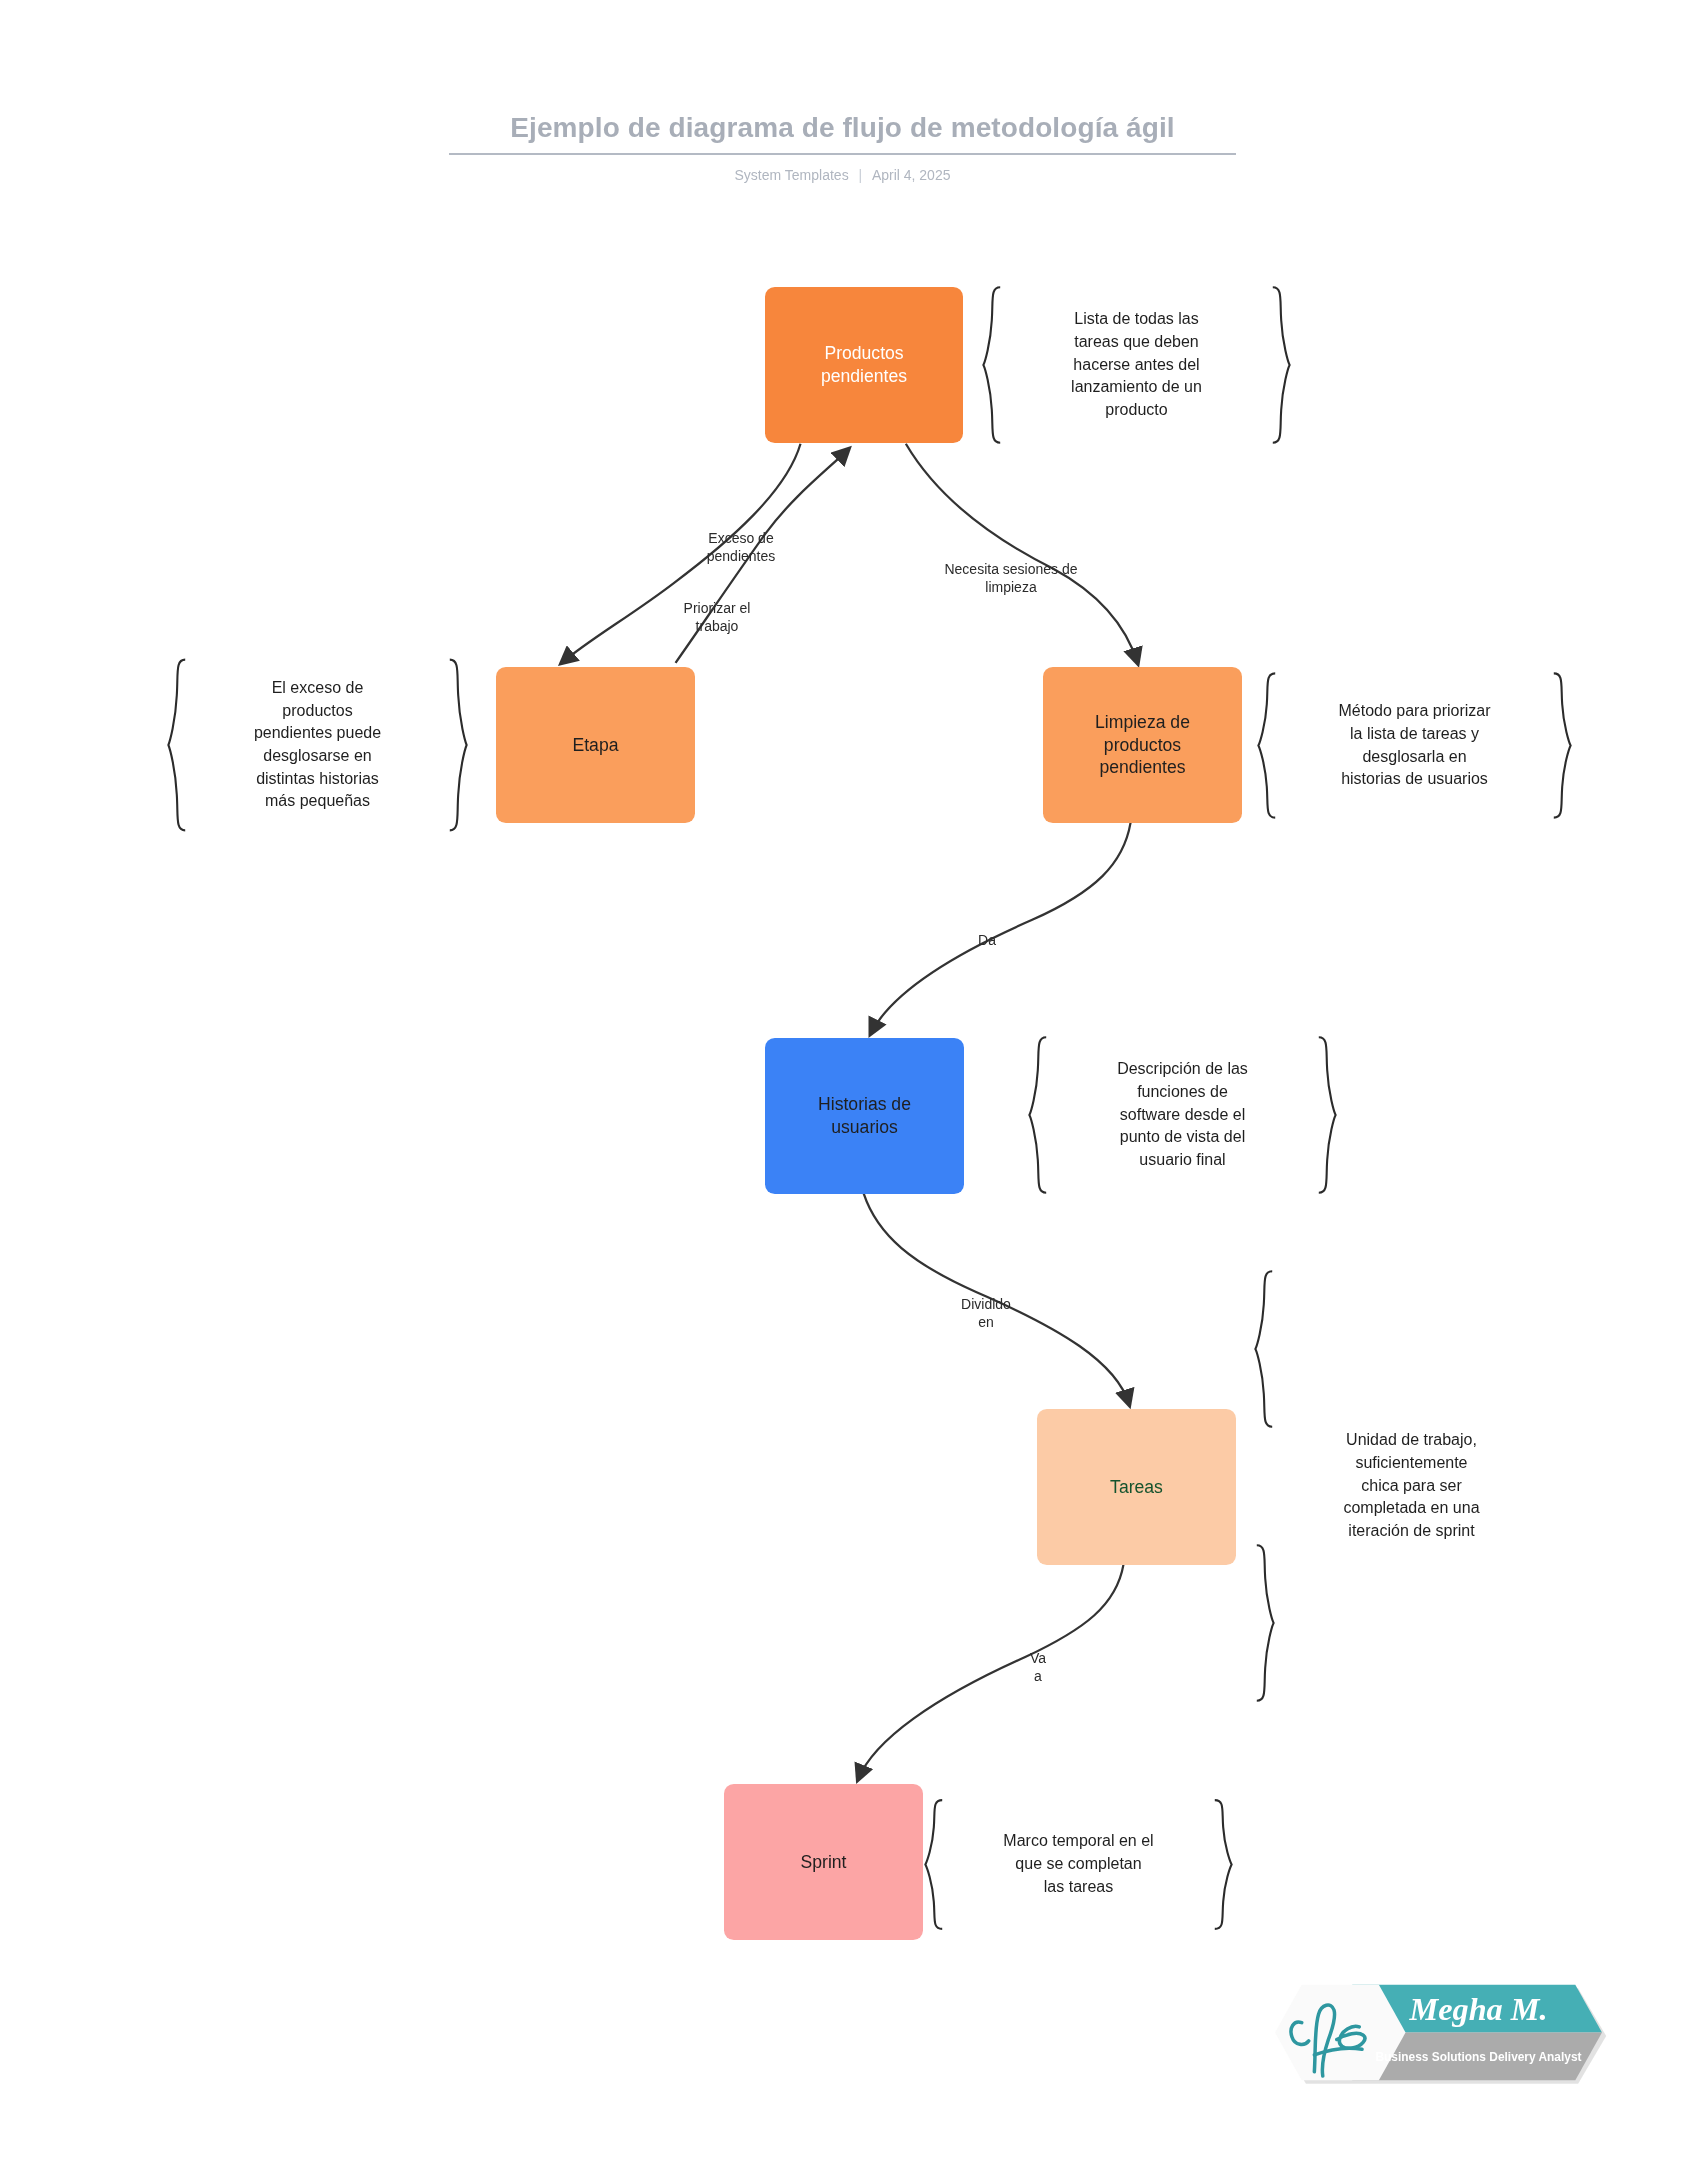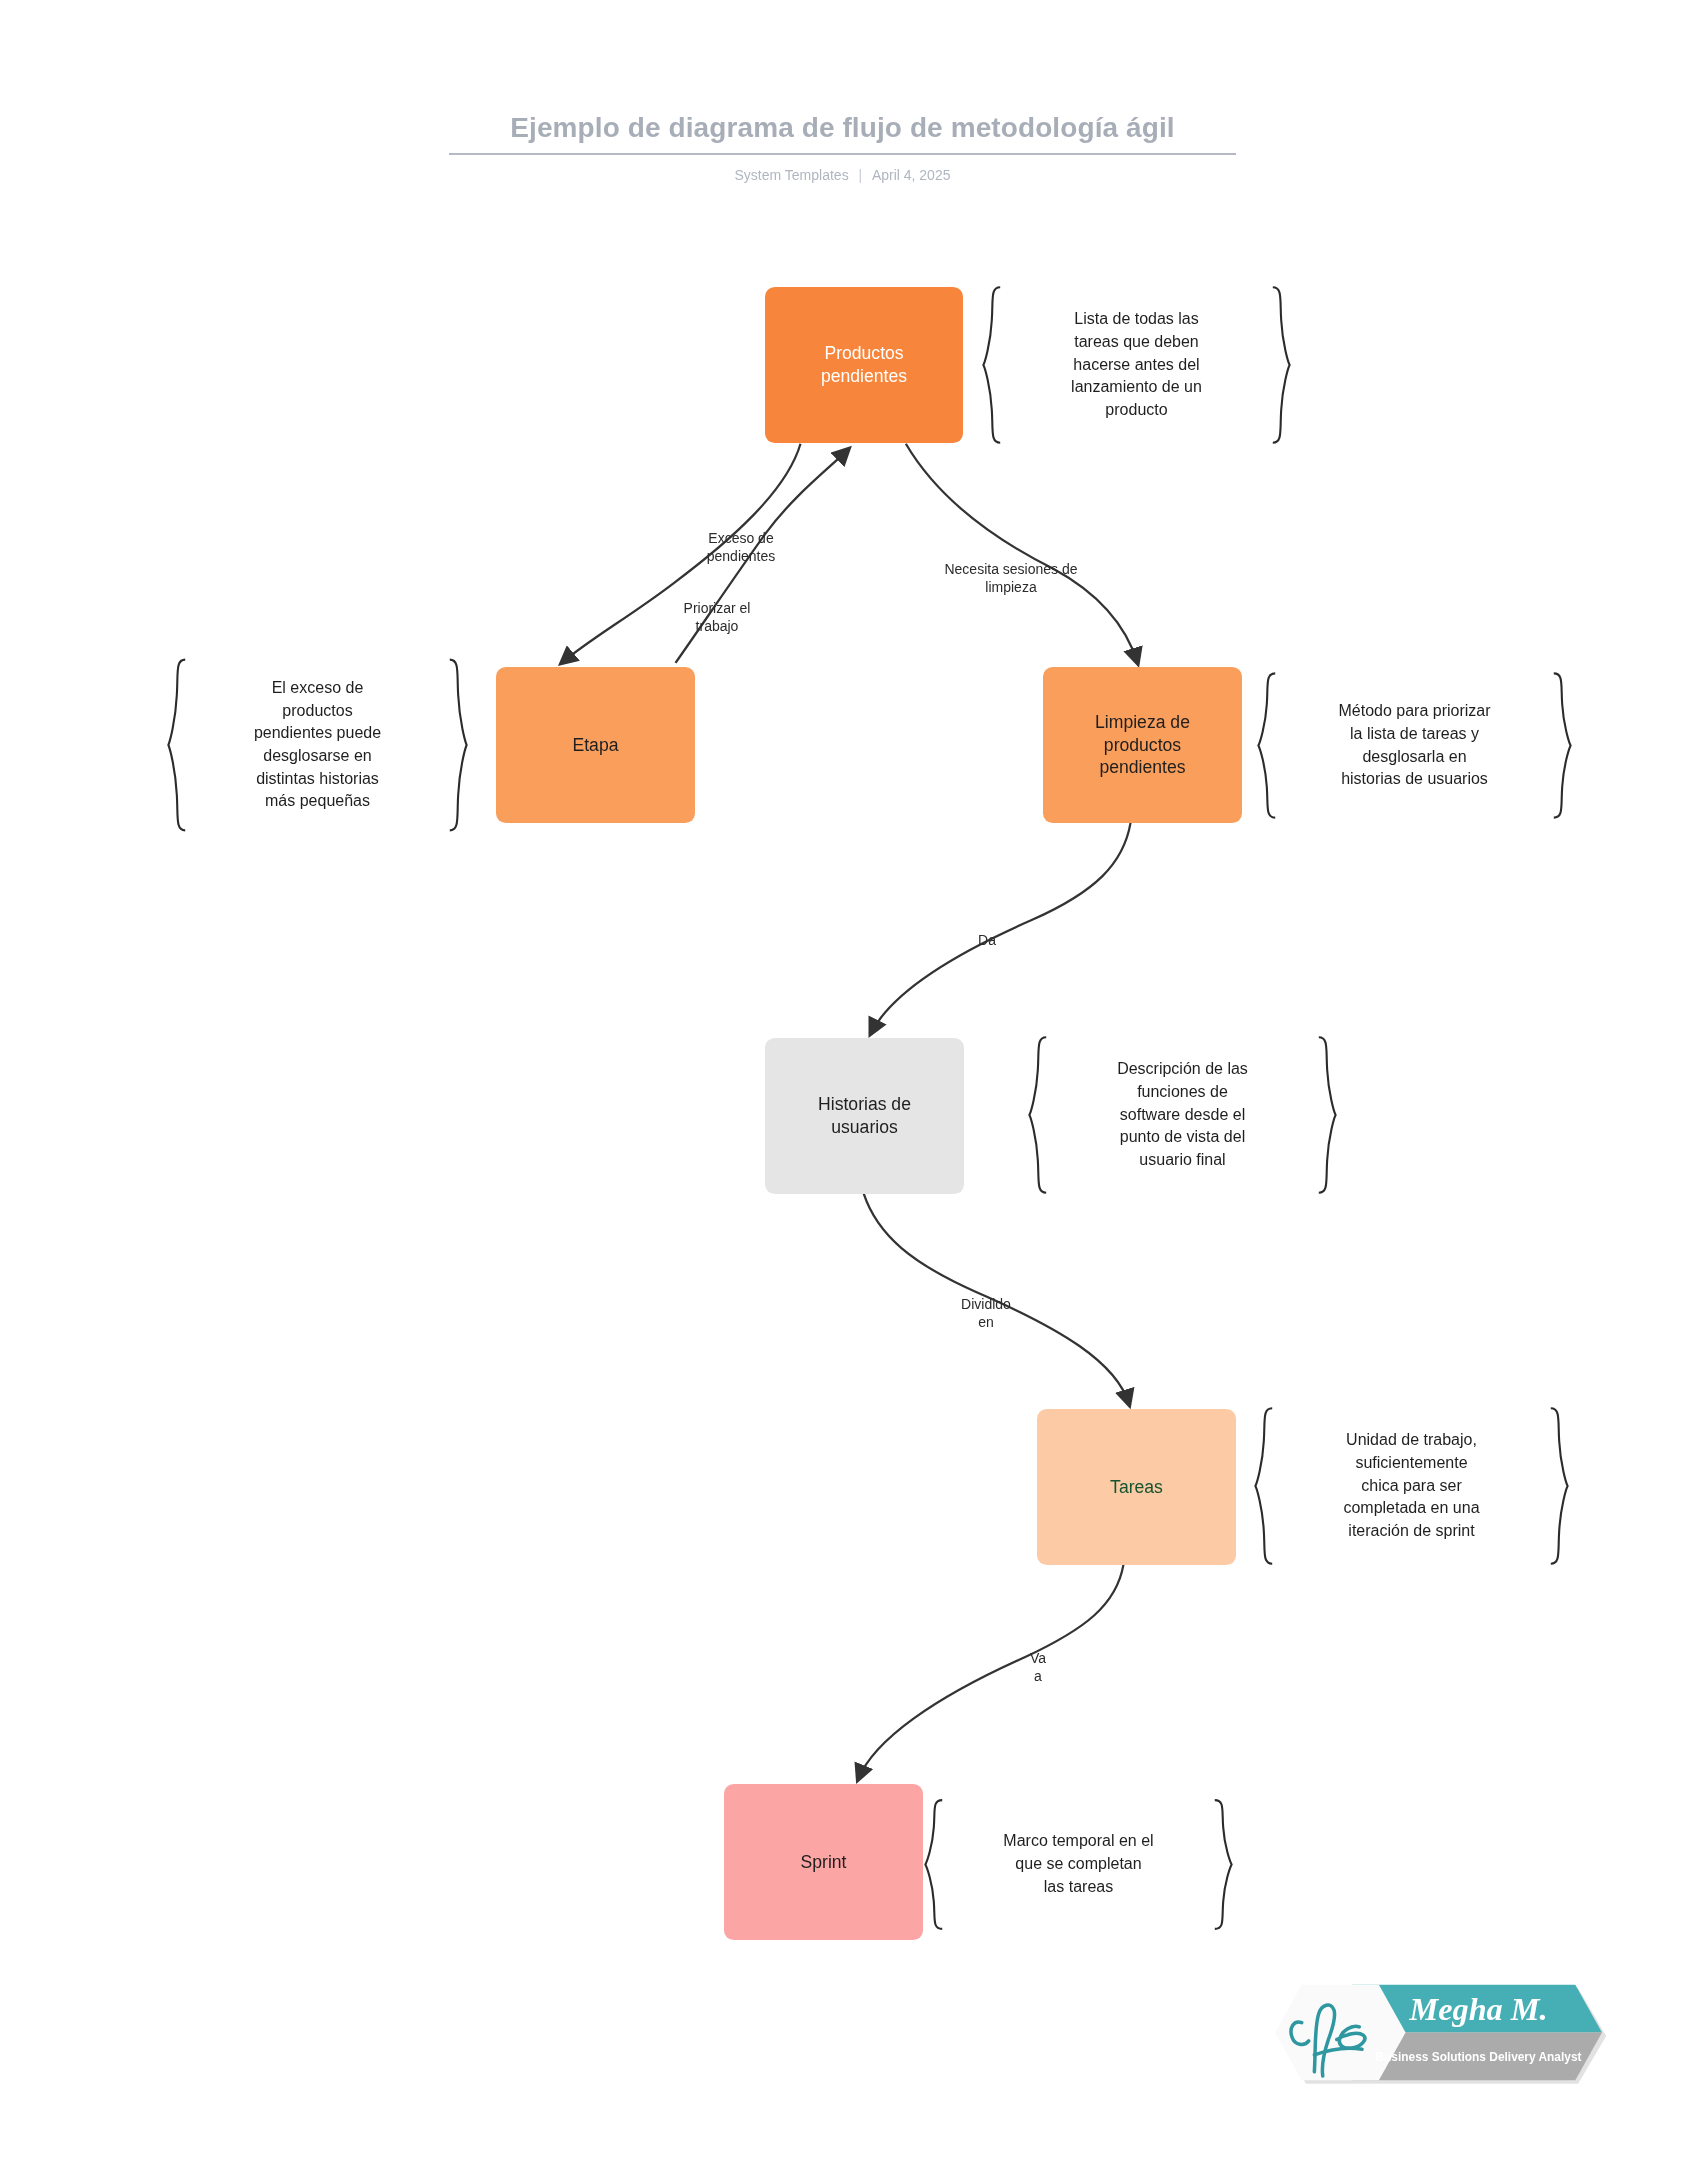--- a/index.html
+++ b/index.html
@@ -168,21 +168,21 @@
   <div class="node" style="left:496px; top:667px; width:199px; height:156px; background:#FA9E5C; color:#1f1f1f;">
     <span>Etapa</span>
   </div>
 
   <div class="node" style="left:1043px; top:667px; width:199px; height:156px; background:#FA9E5C; color:#1f1f1f;">
     <span>Limpieza de
 productos
 pendientes</span>
   </div>
 
-  <div class="node" style="left:765px; top:1038px; width:199px; height:156px; background:#e5e5e5; color:#1f1f1f;">
+  <div class="node" style="left:765px; top:1038px; width:199px; height:156px; background:#3b82f6; color:#1f1f1f;">
     <span>Historias de
 usuarios</span>
   </div>
 
   <div class="node" style="left:1037px; top:1409px; width:199px; height:156px; background:#FCCBA6; color:#14532d;">
     <span>Tareas</span>
   </div>
 
   <div class="node" style="left:724px; top:1784px; width:199px; height:156px; background:#fca5a5; color:#1f1f1f;">
     <span>Sprint</span>
@@ -266,21 +266,21 @@
     <div class="annot-text">Descripción de las
 funciones de
 software desde el
 punto de vista del
 usuario final</div>
     <svg class="brace" width="21" height="160" viewBox="0 0 30 228">
       <path d="M4 3 C18 3 14 20 16 50 C18 84 26 110 28 114 C26 118 18 144 16 178 C14 208 18 225 4 225" fill="none" stroke="#2b2b2b" stroke-width="3"></path>
     </svg>
   </div>
 
-  <div class="annot" style="left:1254px; top:1406px; width:315px; height:160px;">
+  <div class="annot" style="left:1254px; top:1406px; width:315px; height:160px;flex-direction:column;">
     <svg class="brace" width="21" height="160" viewBox="0 0 30 228">
       <path d="M26 3 C12 3 16 20 14 50 C12 84 4 110 2 114 C4 118 12 144 14 178 C16 208 12 225 26 225" fill="none" stroke="#2b2b2b" stroke-width="3"></path>
     </svg>
     <div class="annot-text">Unidad de trabajo,
 suficientemente
 chica para ser
 completada en una
 iteración de sprint</div>
     <svg class="brace" width="21" height="160" viewBox="0 0 30 228">
       <path d="M4 3 C18 3 14 20 16 50 C18 84 26 110 28 114 C26 118 18 144 16 178 C14 208 18 225 4 225" fill="none" stroke="#2b2b2b" stroke-width="3"></path>

